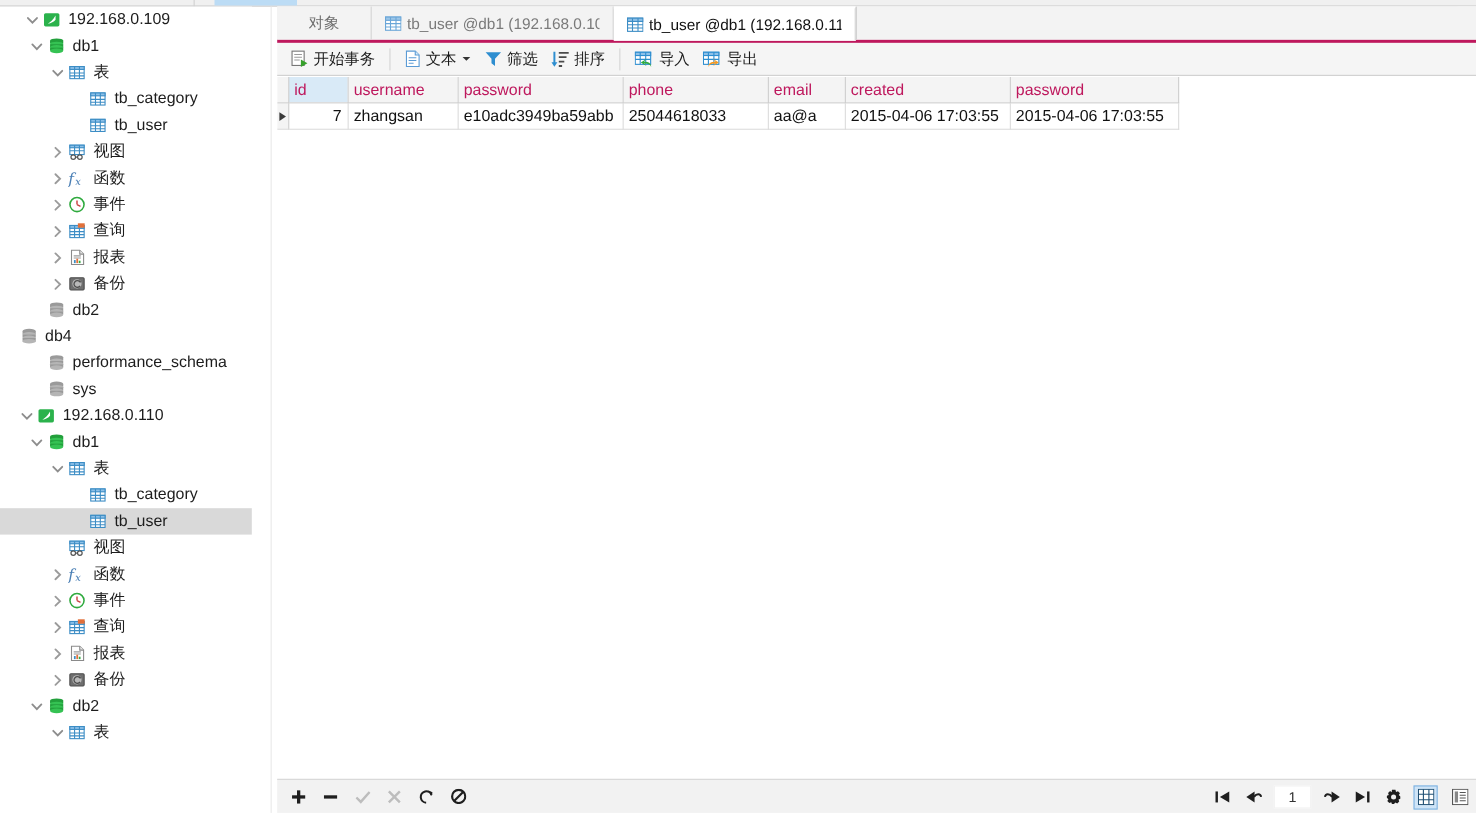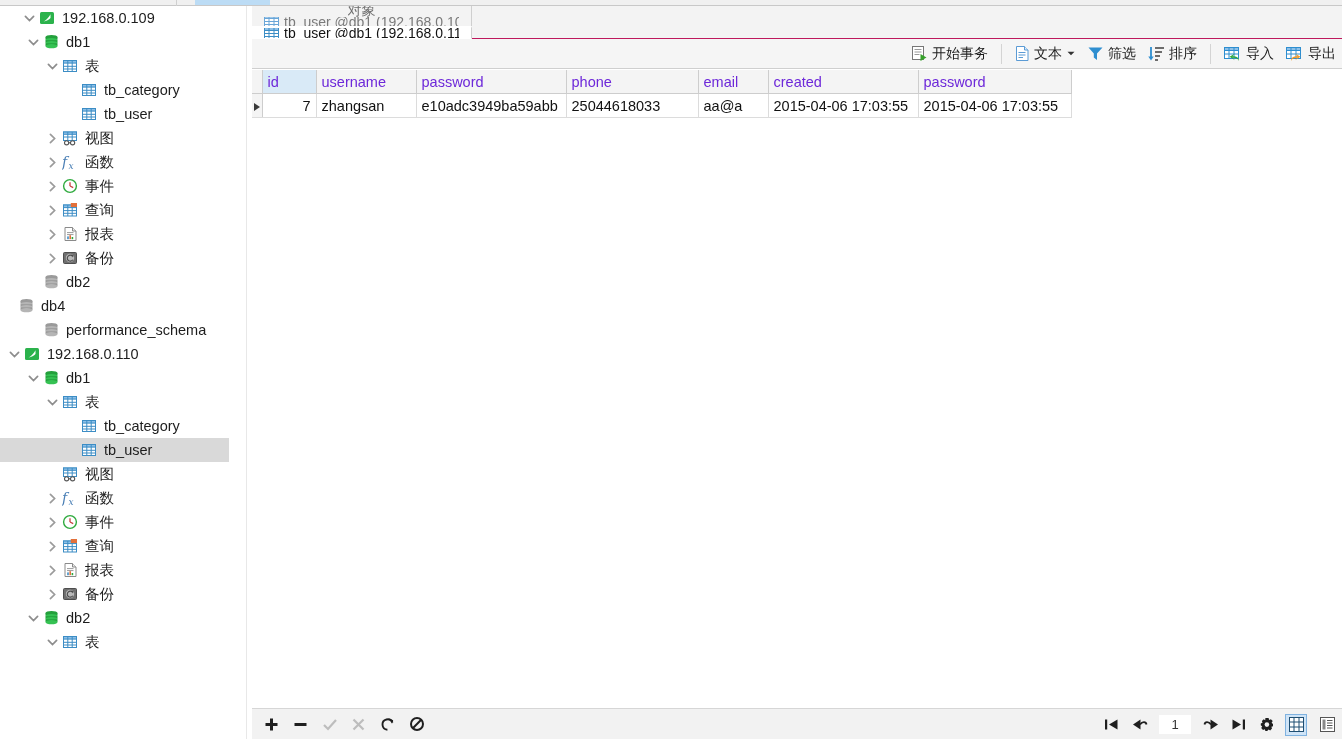--- a/index.html
+++ b/index.html
@@ -99,25 +99,24 @@
     position: absolute; left: 252px; top: 6px;
     width: 1090px; height: 733px;
     background: #ffffff;
   }
 
   
   .tabbar {
     position: relative;
     height: 33px;
     background: #f3f3f3;
-    border-bottom: 1px solid #be185d;
+    border-bottom: 3px solid #be185d;
     box-sizing: border-box;
     display: flex;
     align-items: stretch;
-    flex-direction: column;
   }
   .tab {
     display: flex; align-items: center;
     padding: 0 12px;
     font-size: 14px;
     color: #6e6e6e;
     background: #f3f3f3;
     border-right: 1px solid #cfcfcf;
     box-sizing: border-box;
     white-space: nowrap;
@@ -139,21 +138,20 @@
 
   
   .toolbar {
     position: relative;
     height: 30px;
     background: #f5f5f5;
     border-bottom: 1px solid #cfcfcf;
     box-sizing: border-box;
     display: flex; align-items: center;
     padding-left: 6px;
-    justify-content: flex-end;
   }
   .tbtn {
     display: flex; align-items: center;
     height: 24px;
     padding: 0 6px;
     font-size: 14px;
     color: #1b1b1b;
     white-space: nowrap;
   }
   .tbtn .tbi { margin-right: 4px; display: flex; align-items: center; }
@@ -173,21 +171,21 @@
     font-size: 14.5px;
   }
   table.grid th {
     background: #f4f4f4;
     border-right: 1px solid #cdcdcd;
     border-bottom: 1px solid #cdcdcd;
     font-weight: normal;
     text-align: left;
     padding: 0 0 0 5px;
     height: 23px;
-    color: #6d28d9;
+    color: #be185d;
     overflow: hidden;
     white-space: nowrap;
   }
   table.grid th.rowhdr { background:#f4f4f4; padding:0; }
   table.grid th.sel { background: #d9eaf7; }
   table.grid td {
     border-right: 1px solid #dcdcdc;
     border-bottom: 1px solid #dcdcdc;
     height: 23px;
     padding: 0 0 0 5px;
@@ -477,21 +475,36 @@
               <rect x="1.5" y="3" width="12" height="2.6" fill="#9a9a9a"></rect>
               <ellipse cx="7.5" cy="6" rx="6" ry="2.1" fill="#b5b5b5"></ellipse>
               <rect x="1.5" y="6.2" width="12" height="2.6" fill="#9a9a9a"></rect>
               <ellipse cx="7.5" cy="9.1" rx="6" ry="2.1" fill="#b5b5b5"></ellipse>
               <rect x="1.5" y="9.3" width="12" height="2.6" fill="#9a9a9a"></rect>
               <ellipse cx="7.5" cy="12.2" rx="6" ry="2.1" fill="#b5b5b5"></ellipse>
             </svg>
           </span>
           <span class="lbl">performance_schema</span>
         </div>
-        <div class="node" style="padding-left: 6px;">
+        <div class="node" style="padding-left: 25px;">
+          <span class="arrow"></span>
+          <span class="ico">
+            <svg width="15" height="16" viewBox="0 0 15 16">
+              <ellipse cx="7.5" cy="3" rx="6" ry="2.1" fill="#9a9a9a"></ellipse>
+              <rect x="1.5" y="3" width="12" height="2.6" fill="#9a9a9a"></rect>
+              <ellipse cx="7.5" cy="6" rx="6" ry="2.1" fill="#b5b5b5"></ellipse>
+              <rect x="1.5" y="6.2" width="12" height="2.6" fill="#9a9a9a"></rect>
+              <ellipse cx="7.5" cy="9.1" rx="6" ry="2.1" fill="#b5b5b5"></ellipse>
+              <rect x="1.5" y="9.3" width="12" height="2.6" fill="#9a9a9a"></rect>
+              <ellipse cx="7.5" cy="12.2" rx="6" ry="2.1" fill="#b5b5b5"></ellipse>
+            </svg>
+          </span>
+          <span class="lbl">sys</span>
+        </div>
+        <div class="node" style="padding-left: 16px;">
           <span class="arrow">
             <svg width="11" height="9" viewBox="0 0 11 9">
               <path d="M1.4 2.4 L5.5 6.6 L9.6 2.4" fill="none" stroke="#8d8d8d" stroke-width="1.7" stroke-linecap="round"></path>
             </svg>
           </span>
           <span class="ico">
             <svg width="16" height="16" viewBox="0 0 16 16">
               <rect x="1" y="2" width="14" height="12" rx="1.5" fill="#2bb24c"></rect>
               <path d="M4.5 11.5 C7 10.5 9.5 7.5 11.5 4.2 L11.5 8 C10 9.8 7.5 11.2 4.5 11.5 Z" fill="#ffffff"></path>
             </svg>

